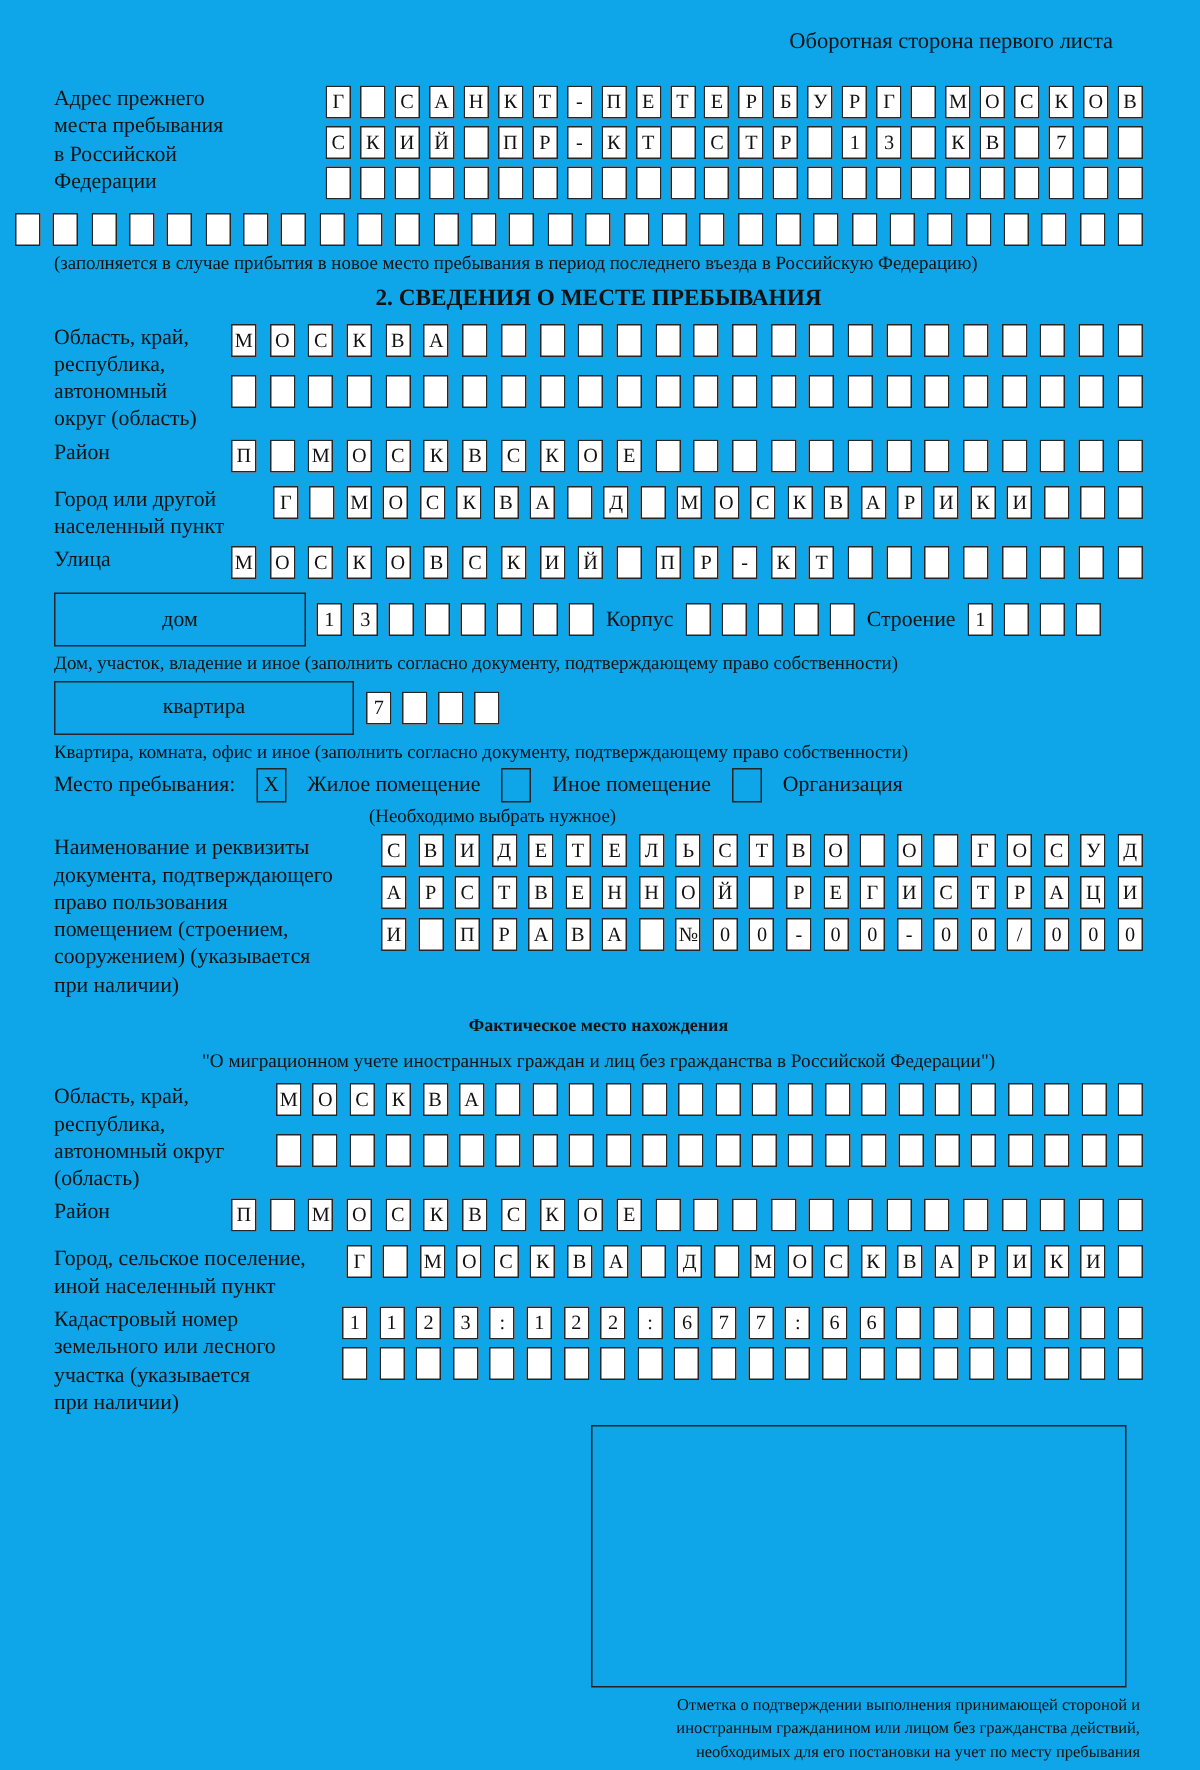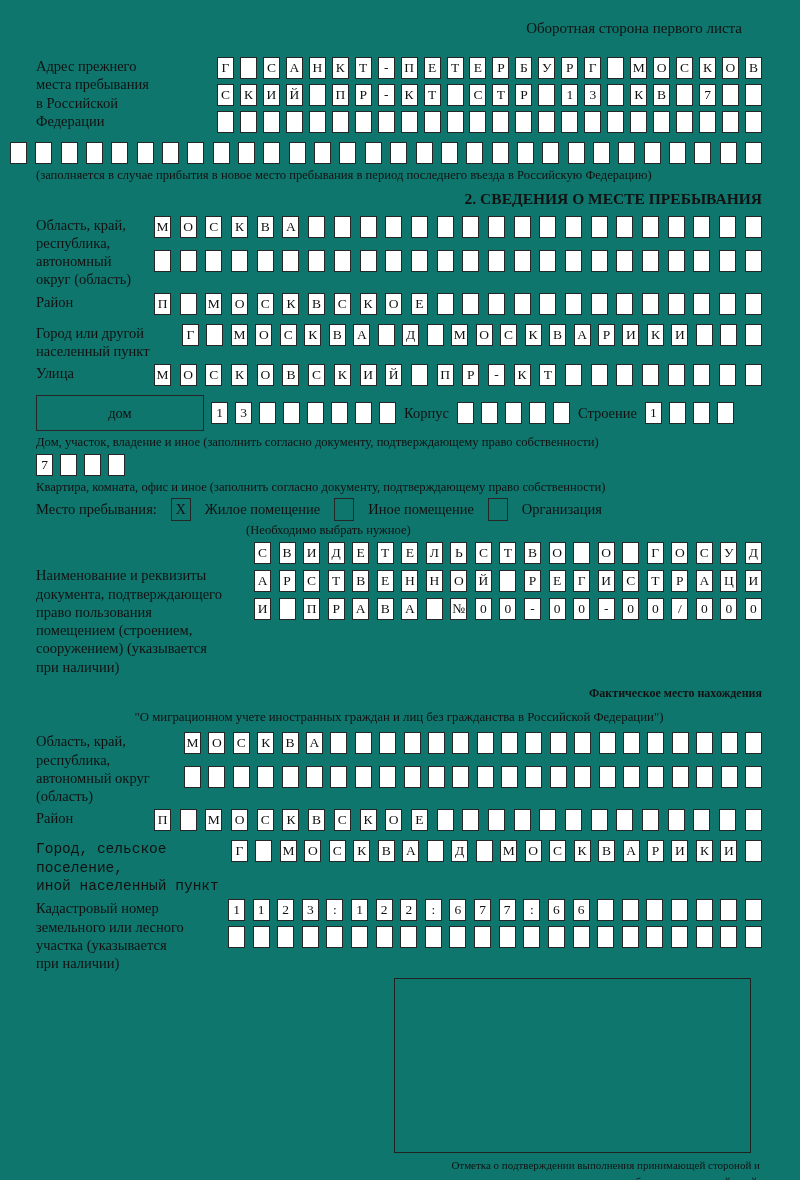--- a/index.html
+++ b/index.html
@@ -1,43 +1,43 @@
 <!DOCTYPE html>
 <html><head>
 <meta charset="utf-8">
 <style>
   html,body { margin:0; padding:0; background:#ffffff; }
   body { font-family:"Liberation Serif","DejaVu Serif",serif; color:#111; }
   .page { position:relative; width:800px; height:1180px; box-sizing:border-box;
-          padding:20px 38px 0 36px; overflow:hidden; background:#0f766e; }
+          padding:20px 38px 0 36px; overflow:hidden; background:#0ea5e9; }
 
   .header-note { text-align:right; font-size:15px; padding-right:20px; }
 
   .field { display:flex; align-items:flex-start; margin-bottom:4px; }
   .flabel { font-size:14.5px; line-height:1.26; white-space:pre-line; flex-shrink:0; }
   .lw145 { width:145px; } .lw118 { width:118px; } .lw146 { width:146px; }
-  .lw218 { width:218px;margin-top:24px; } .lw148 { width:148px; } .lw195 { width:195px;font-family:Liberation Mono, monospace; } .lw192 { width:192px; }
+  .lw218 { width:218px; } .lw148 { width:148px; } .lw195 { width:195px; } .lw192 { width:192px; }
 
   .rows { flex:1; }
   .rows .boxrow { margin-bottom:5px; }
   .mb12 { margin-bottom:12px !important; }
 
   .boxrow { display:flex; }
   .sb { flex:1; justify-content:space-between; }
   .g7 { gap:7px; }
   .cbox { display:inline-flex; width:17px; height:22px; border:1.4px solid #262626;
           box-sizing:border-box; align-items:center; justify-content:center;
           font-size:13.5px; flex-shrink:0; background:#fff; }
 
   .fullrow { margin-left:-26px; margin-bottom:3px; }
 
   .caption { font-size:12.6px; line-height:1.32; margin-bottom:3px; }
   .center { }
 
-  .h-bold { font-size:15.5px; font-weight:bold; text-align:right; margin:6px 0 8px 0; }
+  .h-bold { font-size:15.5px; font-weight:bold; text-align:center; margin:6px 0 8px 0; }
 
   .house-row, .apt-row { display:flex; align-items:center; margin-bottom:3px; }
   .labelbox { border:1.4px solid #262626; height:36px; box-sizing:border-box;
               display:flex; align-items:center; justify-content:center; font-size:14.5px; }
   .hl { width:168px; margin-right:7px; }
   .al { width:200px; margin-right:8px; }
   .inline-label { font-size:14.5px; margin:0 8px; white-space:nowrap; }
 
   .stay-row { display:flex; align-items:center; font-size:14.5px; margin-top:3px; margin-bottom:2px; }
   .checkbox { width:20px; height:23px; border:1.4px solid #262626; box-sizing:border-box;
@@ -365,20 +365,21 @@
     <div class="boxrow g7">
         <span class="cbox">1</span>
         <span class="cbox"></span>
         <span class="cbox"></span>
         <span class="cbox"></span>
       </div>
   </div>
   <div class="caption">Дом, участок, владение и иное (заполнить согласно документу, подтверждающему право собственности)</div>
 
   <div class="apt-row">
+    <div class="labelbox al">квартира</div>
     <div class="boxrow g7">
         <span class="cbox">7</span>
         <span class="cbox"></span>
         <span class="cbox"></span>
         <span class="cbox"></span>
       </div>
   </div>
   <div class="caption">Квартира, комната, офис и иное (заполнить согласно документу, подтверждающему право собственности)</div>
 
   <div class="stay-row">

